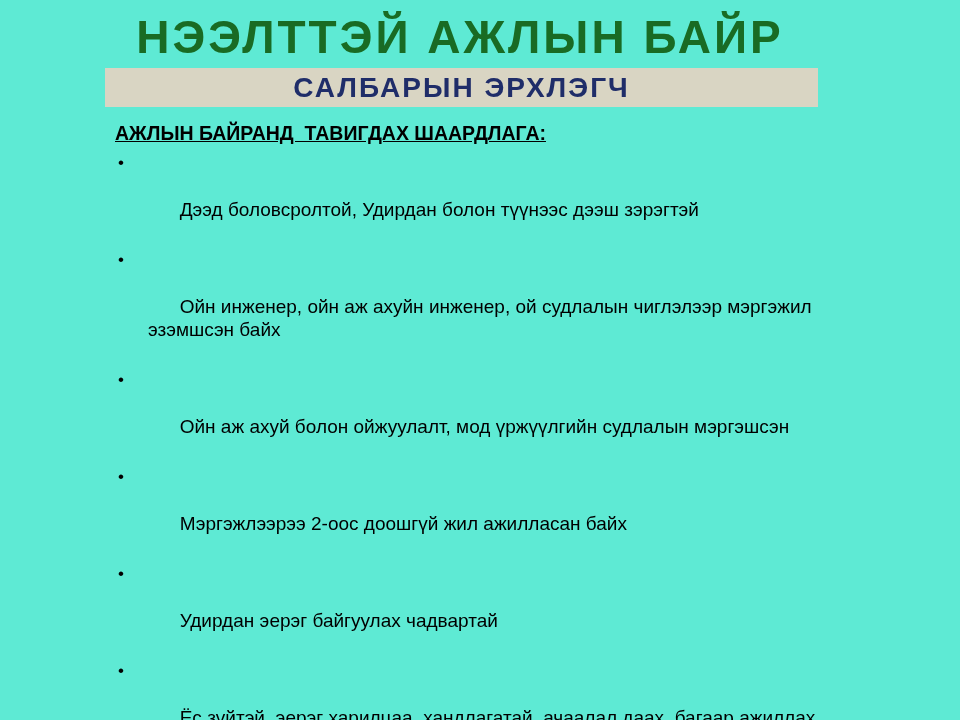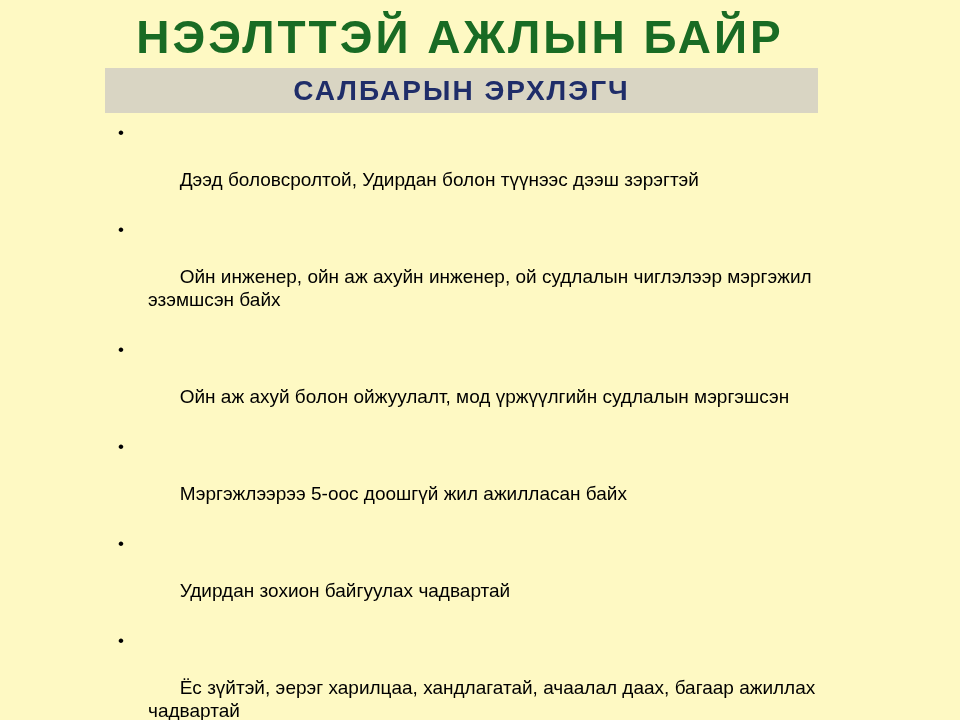--- a/index.html
+++ b/index.html
@@ -1,28 +1,28 @@
 <!DOCTYPE html>
 <html style="--green: #196b24; --navy: #1f2d69; --beige: #d9d5c3;"><head>
 <meta charset="utf-8">
 <style>
   html,body { margin:0; padding:0; }
   body { width:960px; height:720px; background:#ffffff; font-family:"Liberation Sans", sans-serif; }
-  .slide { position:relative; width:960px; height:720px; background:#fef9c3; overflow:hidden; }
+  .slide { position:relative; width:960px; height:720px; background:#5eead4; overflow:hidden; }
 
   .title {
     position:absolute; top:10px; left:100px; width:720px;
     margin:0; text-align:center;
     font-size:46px; font-weight:bold; letter-spacing:3px;
     color:var(--green,#196b24);
     white-space:nowrap;
   }
 
   .subtitle-bar {
-    position:absolute; top:68px; left:105px; width:713px; height:45px;
+    position:absolute; top:68px; left:105px; width:713px; height:39px;
     background:var(--beige,#d9d5c3);
     display:flex; align-items:center; justify-content:center;
   }
   .subtitle-text {
     font-size:28px; font-weight:bold; letter-spacing:2px;
     color:var(--navy,#1f2d69);
     white-space:nowrap;
   }
 
   .content {
@@ -45,40 +45,41 @@
 <div class="slide">
 
   <h1 class="title">НЭЭЛТТЭЙ АЖЛЫН БАЙР</h1>
 
   <div class="subtitle-bar">
     <span class="subtitle-text">САЛБАРЫН ЭРХЛЭГЧ</span>
   </div>
 
   <div class="content">
 
+    <p class="sec-head"><span class="u">АЖЛЫН БАЙРАНД  ТАВИГДАХ ШААРДЛАГА:</span></p>
 
     <div class="bullet">
       <span class="dot">•</span>
       <span>Дээд боловсролтой, Удирдан болон түүнээс дээш зэрэгтэй</span>
     </div>
     <div class="bullet">
       <span class="dot">•</span>
       <span>Ойн инженер, ойн аж ахуйн инженер, ой судлалын чиглэлээр мэргэжил эзэмшсэн байх</span>
     </div>
     <div class="bullet">
       <span class="dot">•</span>
       <span>Ойн аж ахуй болон ойжуулалт, мод үржүүлгийн судлалын мэргэшсэн</span>
     </div>
     <div class="bullet">
       <span class="dot">•</span>
-      <span>Мэргэжлээрээ 5-оос доошгүй жил ажилласан байх</span>
+      <span>Мэргэжлээрээ 2-оос доошгүй жил ажилласан байх</span>
     </div>
     <div class="bullet">
       <span class="dot">•</span>
-      <span>Удирдан зохион байгуулах чадвартай</span>
+      <span>Удирдан эерэг байгуулах чадвартай</span>
     </div>
     <div class="bullet">
       <span class="dot">•</span>
       <span>Ёс зүйтэй, эерэг харилцаа, хандлагатай, ачаалал даах, багаар ажиллах чадвартай</span>
     </div>
 
   </div>
 </div>
 
 </body></html>

